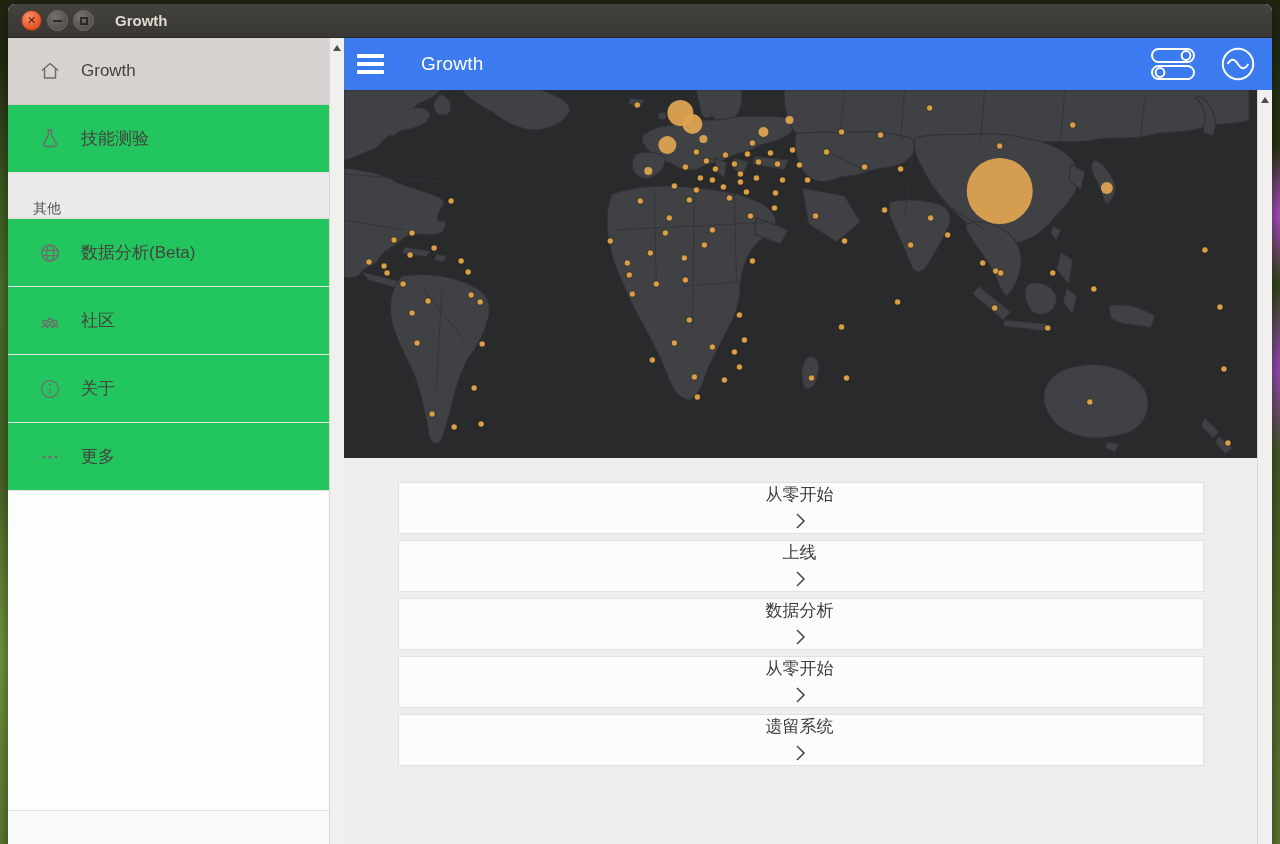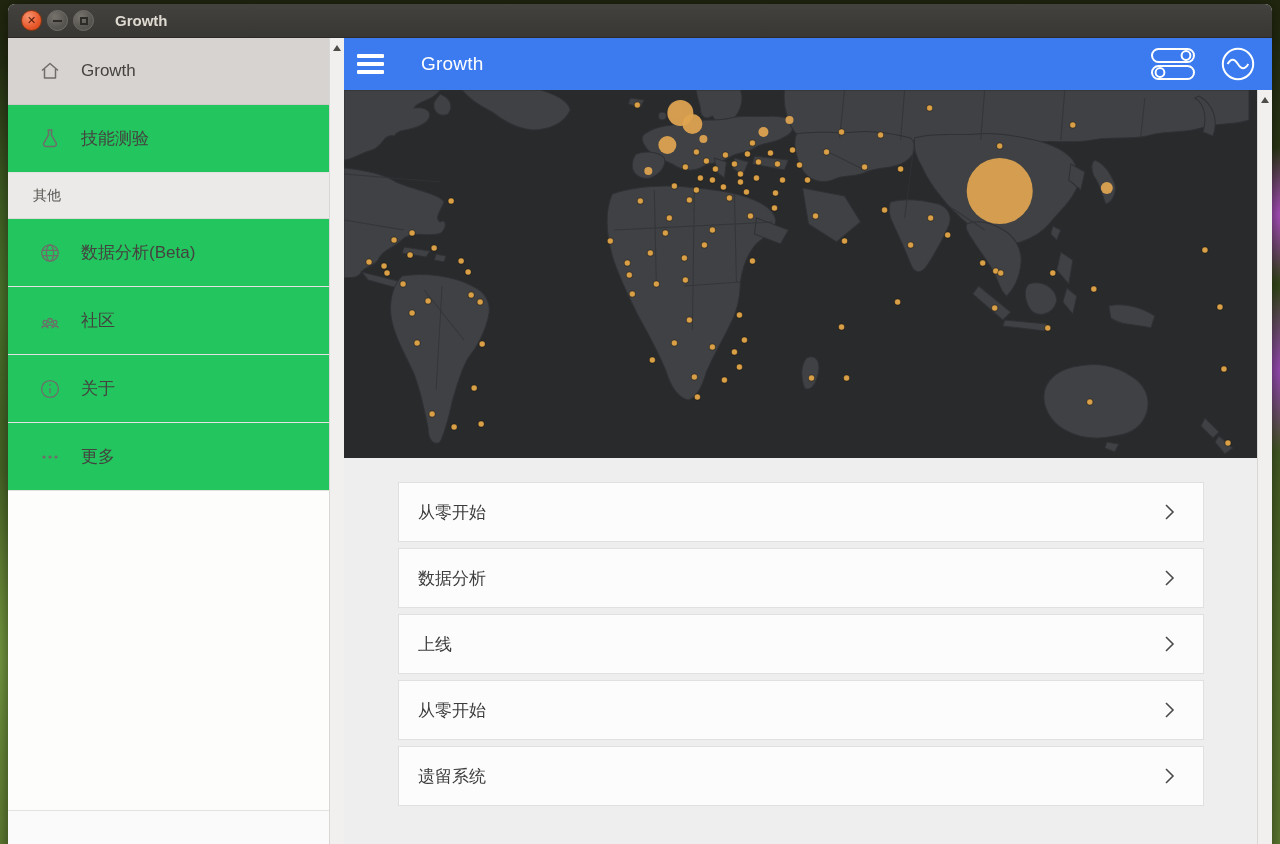--- a/index.html
+++ b/index.html
@@ -44,21 +44,21 @@
   .sidebar { width:321px; background:#fbfafa; flex:none; }
   .side-row {
     height:68px; display:flex; align-items:center; padding-left:30px;
     background:#22c55e; border-bottom:1px solid #e4e2e0;
     font-size:17px; color:#45433f; cursor:pointer;
   }
   .side-row:first-child { height:67px; }
   .side-row.selected { background:#d6d3d0; border-bottom-color:#ccc9c6; }
   .side-row .ic { width:24px; height:24px; margin-right:19px; color:#6f6d69; flex:none; }
   .side-section {
-    height:46px; display:flex; align-items:center; padding-left:25px;
+    height:46px; display:flex; align-items:flex-end; padding-left:25px;
     background:#eceae8; border-bottom:1px solid #dddbd9;
     font-size:14px; color:#55534f;
   }
   .side-rest { background:#fdfdfc; height:320px; border-bottom:1px solid #e4e2e0; }
 
   
   .side-scroll, .vscroll {
     width:15px; flex:none; background:#f1f0ef; border-left:1px solid #d9d7d5; position:relative; cursor:pointer;
   }
   .arrow-up {
@@ -81,24 +81,24 @@
   .appbar-right svg { display:block; cursor:pointer; }
 
   .main-row { flex:1; display:flex; min-height:0; }
   .content { flex:1; background:#eeeeef; overflow:hidden; min-width:0; }
 
   .map-wrap { height:368px; background:#292a2c; }
   .map-wrap svg { display:block; width:100%; height:100%; }
 
   .cards { padding:24px 53px 0 54px; }
   .card {
-    height:60px; margin-bottom:6px;
+    height:52px; margin-bottom:6px;
     background:#fcfcfc; border:1px solid #e1e0de;
     display:flex; align-items:center; padding:0 22px 0 19px;
-    font-size:17px; color:#3d3d3d; cursor:pointer;
+    font-size:17px; color:#3d3d3d; cursor:pointer;flex-direction:column;
   }
   .card .spacer { flex:1; }
   .card svg { flex:none; }
 </style>
 </head>
 <body>
 
 <div class="window">
 
   <div class="titlebar">
@@ -400,28 +400,28 @@
 
           <div class="cards">
             <div class="card">
               <span>从零开始</span>
                 <span class="spacer"></span>
               <svg viewBox="0 0 24 24" width="24" height="24" fill="none" stroke="#4b4b4b" stroke-width="1.6">
                   <polyline points="9,5 16,12 9,19"></polyline>
                 </svg>
             </div>
             <div class="card">
-              <span>数据分析</span>
+              <span>上线</span>
                 <span class="spacer"></span>
               <svg viewBox="0 0 24 24" width="24" height="24" fill="none" stroke="#4b4b4b" stroke-width="1.6">
                   <polyline points="9,5 16,12 9,19"></polyline>
                 </svg>
             </div>
             <div class="card">
-              <span>上线</span>
+              <span>数据分析</span>
                 <span class="spacer"></span>
               <svg viewBox="0 0 24 24" width="24" height="24" fill="none" stroke="#4b4b4b" stroke-width="1.6">
                   <polyline points="9,5 16,12 9,19"></polyline>
                 </svg>
             </div>
             <div class="card">
               <span>从零开始</span>
                 <span class="spacer"></span>
               <svg viewBox="0 0 24 24" width="24" height="24" fill="none" stroke="#4b4b4b" stroke-width="1.6">
                   <polyline points="9,5 16,12 9,19"></polyline>

